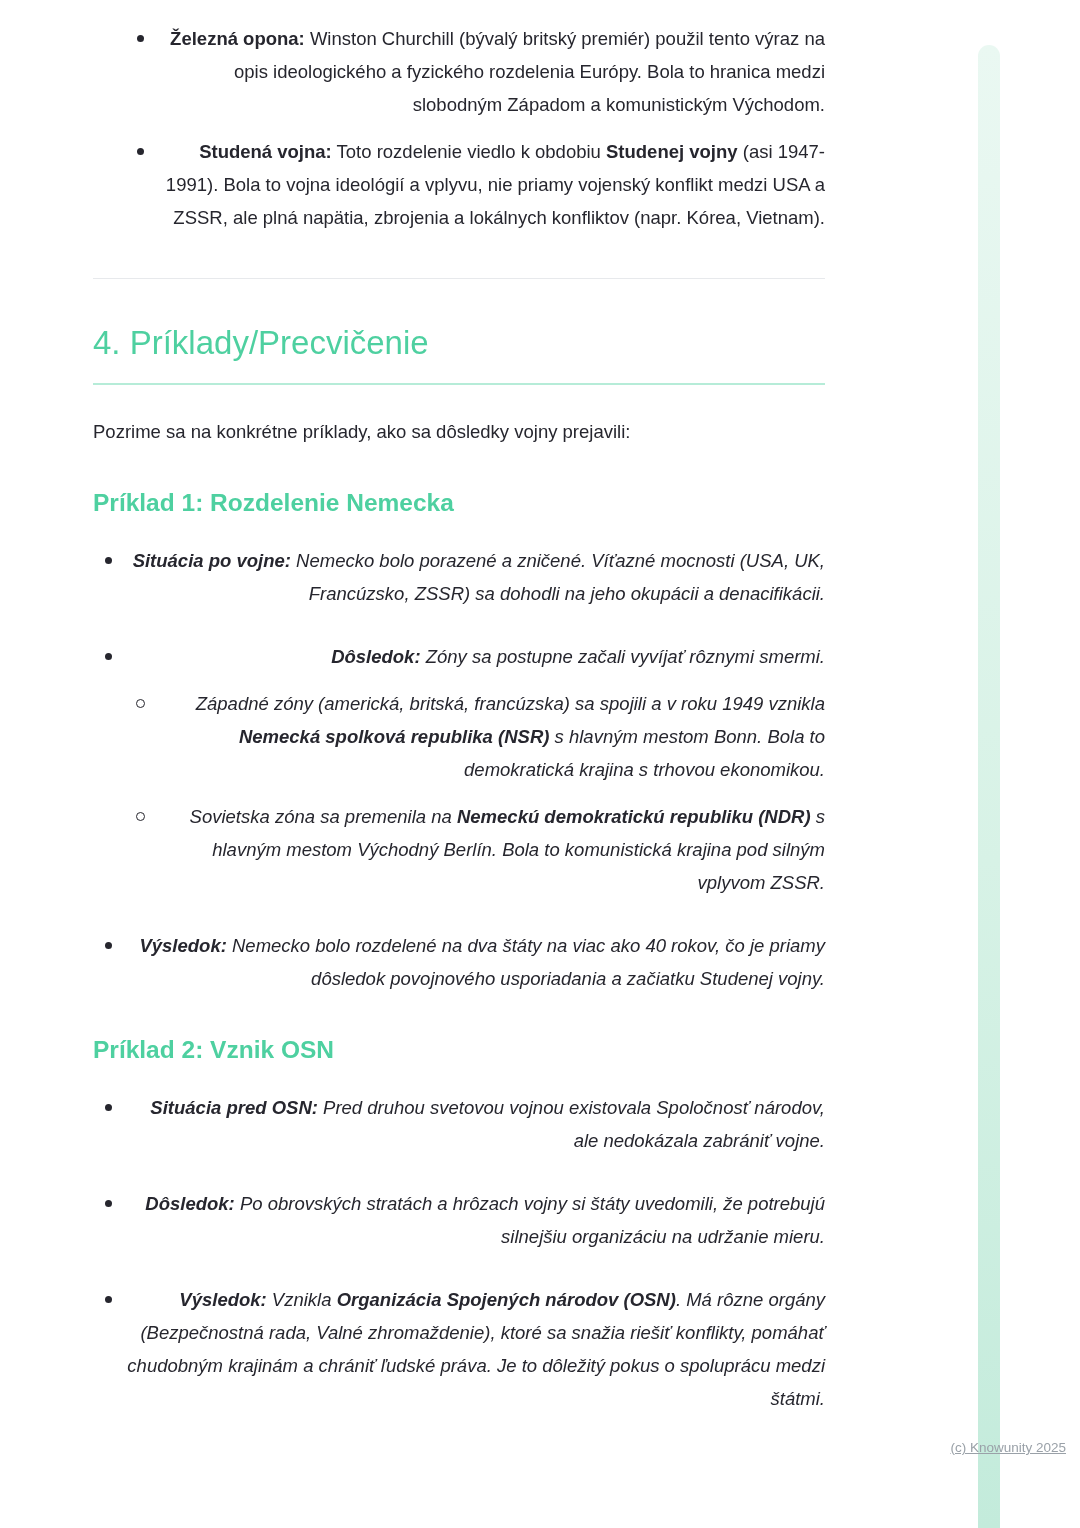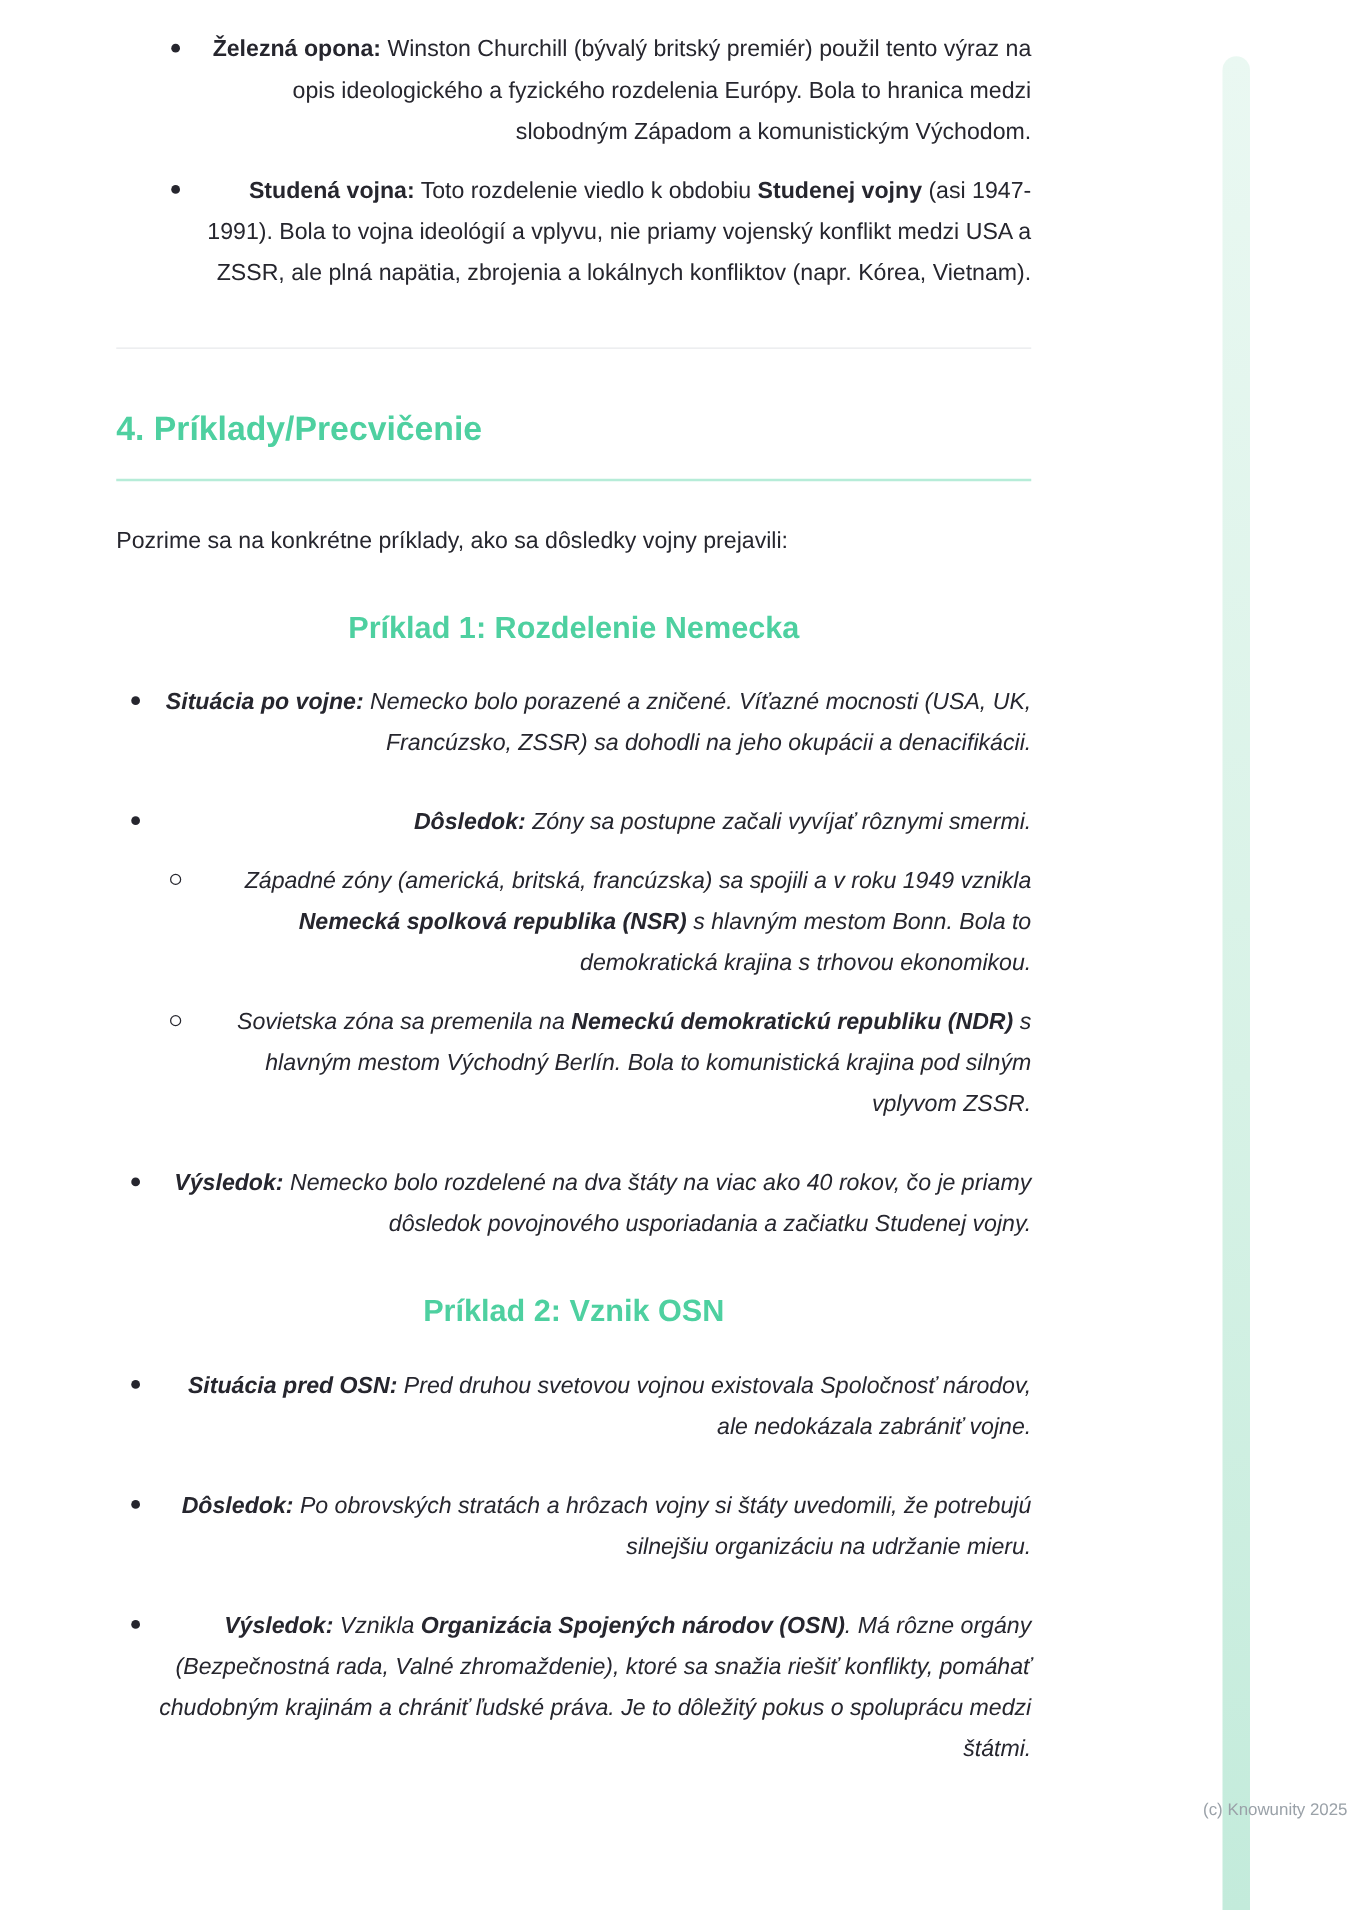--- a/index.html
+++ b/index.html
@@ -57,37 +57,36 @@
   .list-intro > li > .disc { left: 44px; }
 
   .divider {
     border: none;
     border-top: 1px solid var(--divider, #e7e9ec);
     margin: 44px 0 0 0;
   }
 
   h1 {
     margin: 44px 0 0 0;
-    font-size: 27px;
+    font-size: 33px;
     line-height: 40px;
-    font-weight: 700;
+    font-weight: 400;
     color: var(--accent, #4ed0a0);
     padding-bottom: 20px;
     border-bottom: 2px solid var(--accent-light, #b6ecd8);
   }
 
   .lead { margin-top: 30px; }
 
   h2 {
     margin: 40px 0 0 0;
     font-size: 24.5px;
     line-height: 30px;
     font-weight: 700;
     color: var(--accent, #4ed0a0);
-    text-align: center;
   }
 
   .list-l1 { margin-top: 26px; font-style: italic; }
   .list-l1 > li { padding-left: 32px; margin-top: 30px; }
   .list-l1 > li:first-child { margin-top: 0; }
   .list-l1 > li > .disc { left: 12px; }
 
   .list-l2 { margin-top: 13px; }
   .list-l2 > li { padding-left: 32px; margin-top: 14px; }
   .list-l2 > li > .circle { left: 11px; }
@@ -102,25 +101,26 @@
     background: linear-gradient(180deg,
       var(--sidebar-top, #eaf8f2) 0%,
       #d7f2e6 55%,
       var(--sidebar-bottom, #bfe9d9) 100%);
     z-index: 1;
   }
 
   .footer {
     position: absolute;
     top: 1440px;
-    right: 2px;
+    right: 14px;
     font-size: 13.5px;
     line-height: 16px;
     color: var(--muted, #9aa1a8);
     z-index: 5;
+    text-decoration: underline;
   }
 </style>
 </head>
 <body>
 
 <div class="sidebar"></div>
 
 <div class="content">
 
 

